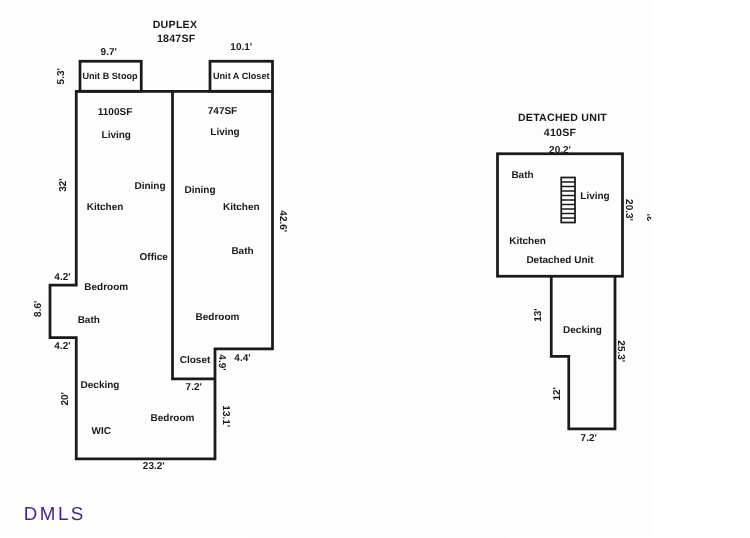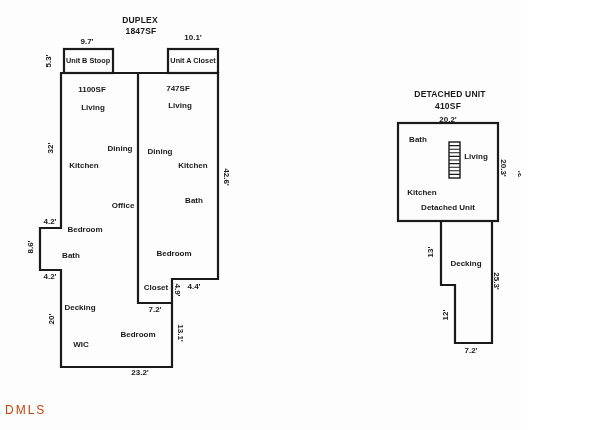--- a/index.html
+++ b/index.html
@@ -11,22 +11,22 @@
   .lbl {
     position:absolute; transform:translate(-50%,-50%);
     font-size:8px; font-weight:bold; color:#191919; white-space:nowrap;
     line-height:1;
   }
   .rl {transform:translate(-50%,-50%) rotate(-90deg);}  
   .rr {transform:translate(-50%,-50%) rotate(90deg);}   
   .title {font-size:8.5px; letter-spacing:.2px;}
   .sm {font-size:7.3px;text-align:center;}
   .wm {
-    position:absolute; left:5px; top:403px; font-size:12px; font-weight:400;
-    color:#c2410c; letter-spacing:2px;
+    position:absolute; left:19px; top:403px; font-size:15px; font-weight:400;
+    color:#4c1d95; letter-spacing:2px;
   }
 </style>
 </head>
 <body>
 
 <div class="canvas">
 
   <svg class="plan-svg" width="600" height="430" viewBox="0 0 600 430">
     <g fill="none" stroke="#1a1a1a" stroke-width="2.2" stroke-linejoin="miter">
 
@@ -68,21 +68,21 @@
   <span class="lbl" style="left:71px;top:256px">Bath</span>
   <span class="lbl" style="left:80px;top:308px">Decking</span>
   <span class="lbl" style="left:81px;top:345px">WIC</span>
   <span class="lbl" style="left:138px;top:335px">Bedroom</span>
 
   <span class="lbl rl" style="left:51px;top:148px">32'</span>
   <span class="lbl" style="left:50px;top:222px">4.2'</span>
   <span class="lbl rl" style="left:31px;top:247px">8.6'</span>
   <span class="lbl" style="left:50px;top:277px">4.2'</span>
   <span class="lbl rl" style="left:52px;top:319px">20'</span>
-  <span class="lbl" style="left:140px;top:373px">23.2'</span>
+  <span class="lbl" style="left:123px;top:373px">23.2'</span>
 
   <span class="lbl" style="left:178px;top:89px">747SF</span>
   <span class="lbl" style="left:180px;top:106px">Living</span>
   <span class="lbl" style="left:160px;top:152px">Dining</span>
   <span class="lbl" style="left:193px;top:166px">Kitchen</span>
   <span class="lbl" style="left:194px;top:201px">Bath</span>
   <span class="lbl" style="left:174px;top:254px">Bedroom</span>
   <span class="lbl" style="left:156px;top:288px">Closet</span>
 
   <span class="lbl rr" style="left:226px;top:177px">42.6'</span>

